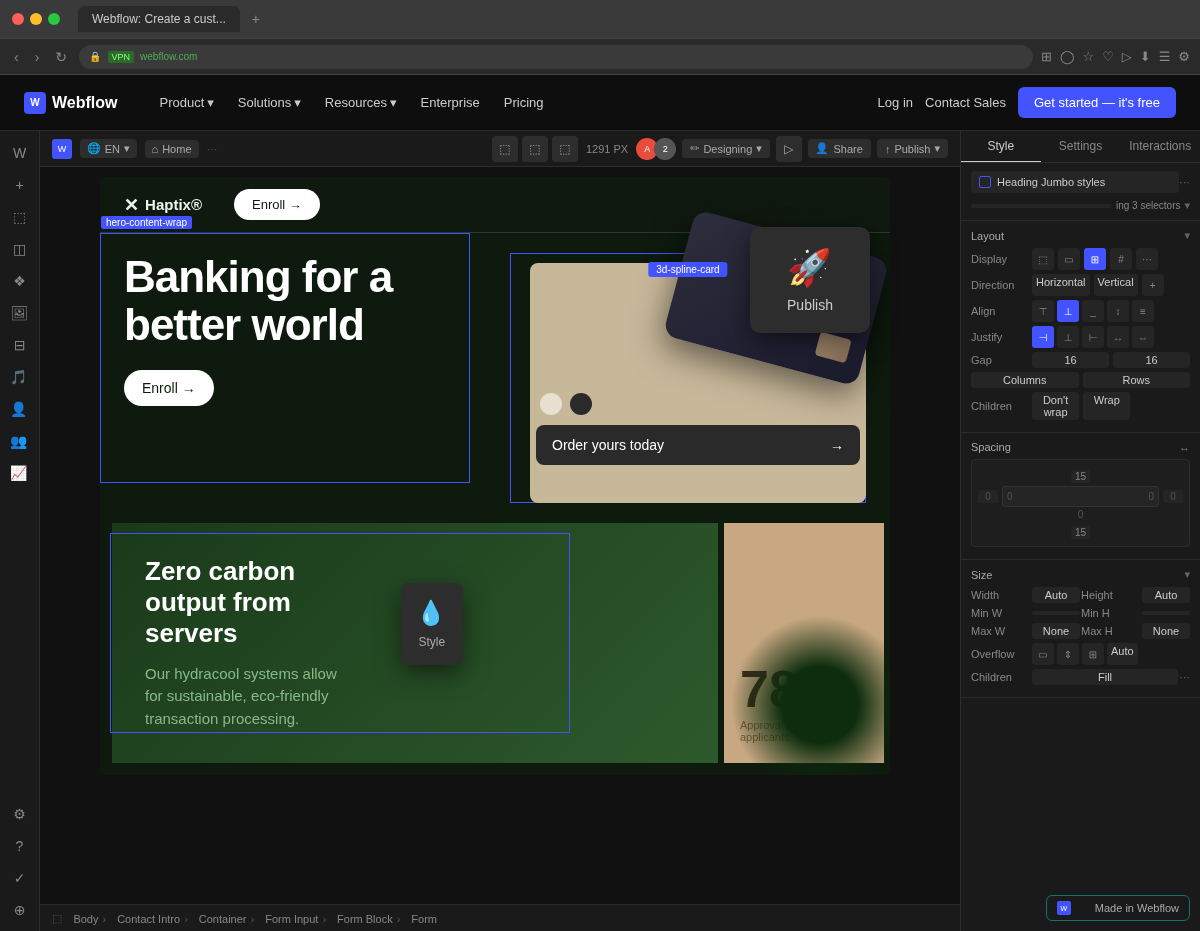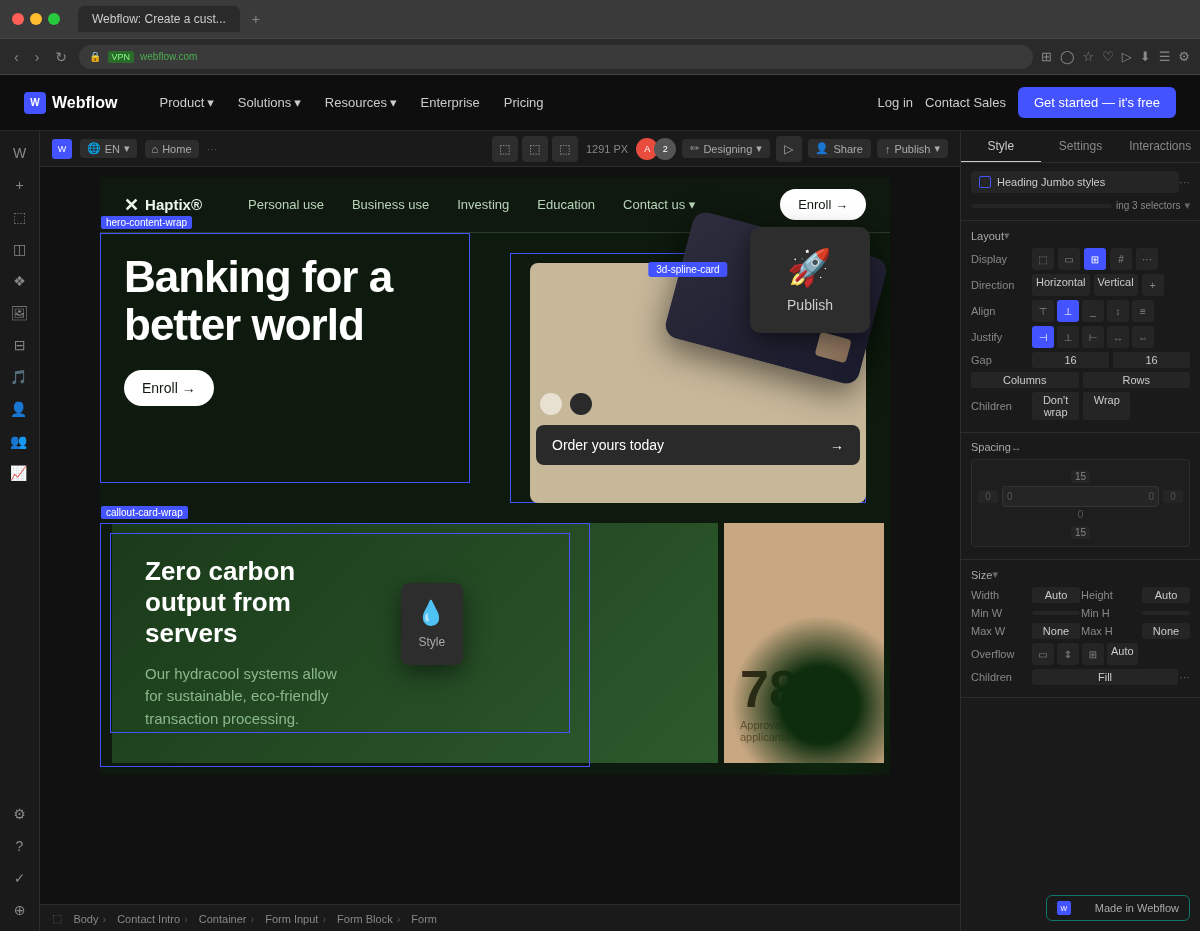--- a/index.html
+++ b/index.html
@@ -107,21 +107,21 @@
 
     
     .spline-tooltip { position: absolute; top: 8px; left: 50%; transform: translateX(-50%); background: #4353ff; color: white; font-size: 10px; padding: 2px 8px; border-radius: 3px; white-space: nowrap; z-index: 15; }
 
     
     .right-panel { width: 240px; background: #1a1a1a; border-left: 1px solid #2d2d2d; display: flex; flex-direction: column; }
     .panel-tabs { display: flex; border-bottom: 1px solid #2d2d2d; }
     .panel-tab { flex: 1; text-align: center; padding: 8px 4px; font-size: 12px; color: #888; cursor: pointer; }
     .panel-tab.active { color: #ccc; border-bottom: 1px solid #ccc; }
     .panel-section { padding: 8px 10px; border-bottom: 1px solid #2d2d2d; }
-    .panel-section-header { display: flex; align-items: center; margin-bottom: 6px; }
+    .panel-section-header { display: flex; align-items: center; justify-content: space-between; margin-bottom: 6px; }
     .panel-section-title { font-size: 11px; color: #aaa; font-weight: 500; }
     .panel-section-more { font-size: 11px; color: #666; cursor: pointer; }
     .heading-jumbo-row { display: flex; align-items: center; gap: 6px; background: #252525; border-radius: 4px; padding: 5px 8px; }
     .heading-jumbo-check { width: 12px; height: 12px; border: 1px solid #4353ff; border-radius: 2px; background: transparent; display: flex; align-items: center; justify-content: center; }
     .heading-jumbo-text { font-size: 11px; color: #ccc; flex: 1; }
     .panel-row { display: flex; align-items: center; gap: 1px; margin-bottom: 4px; }
     .panel-label { font-size: 11px; color: #888; width: 60px; }
     .panel-value-group { display: flex; gap: 4px; flex: 1; }
     .panel-val-sm { font-size: 11px; color: #ccc; background: #252525; border-radius: 3px; padding: 2px 4px; flex: 1; text-align: center; }
     .display-row { display: flex; align-items: center; gap: 4px; }
@@ -273,27 +273,20 @@
     <div class="canvas">
       <div class="canvas-inner">
 
         <div class="site-preview">
 
           <div class="site-navbar">
             <div class="haptix-logo">
               <span class="haptix-x">✕</span>
               <span>Haptix®</span>
             </div>
-            <div class="site-nav-links">
-              <span class="site-nav-item">Personal use</span>
-              <span class="site-nav-item">Business use</span>
-              <span class="site-nav-item">Investing</span>
-              <span class="site-nav-item">Education</span>
-              <span class="site-nav-item has-arrow">Contact us</span>
-            </div>
             <div class="site-enroll">Enroll →</div>
           </div>
 
           <div class="hero-section" style="position:relative;">
 
             <div class="selection-box" style="left:0;top:0;width:370px;height:250px;">
               <div class="selection-label">hero-content-wrap</div>
             </div>
 
             <div class="hero-content">
@@ -320,23 +313,20 @@
                 <div class="order-btn">
                   <span>Order yours today</span>
                   <span>→</span>
                 </div>
               </div>
             </div>
           </div>
 
           <div class="callout-section" style="padding:0 6px 6px;position:relative;">
 
-            <div class="selection-box" style="left:0;top:0;width:490px;height:244px;">
-              <div class="selection-label">callout-card-wrap</div>
-            </div>
 
             <div class="green-card">
               <div class="green-card-title">Zero carbon output from servers</div>
               <div class="green-card-orb"></div>
               <div class="green-card-desc">Our hydracool systems allow for sustainable, eco-friendly transaction processing.</div>
             </div>
 
             <div class="style-popup" style="top:40%;left:42%;transform:translate(-50%,-50%);">
               <div style="font-size:24px;color:#8abbcc;">💧</div>
               <div style="font-size:12px;color:#aaa;">Style</div>

